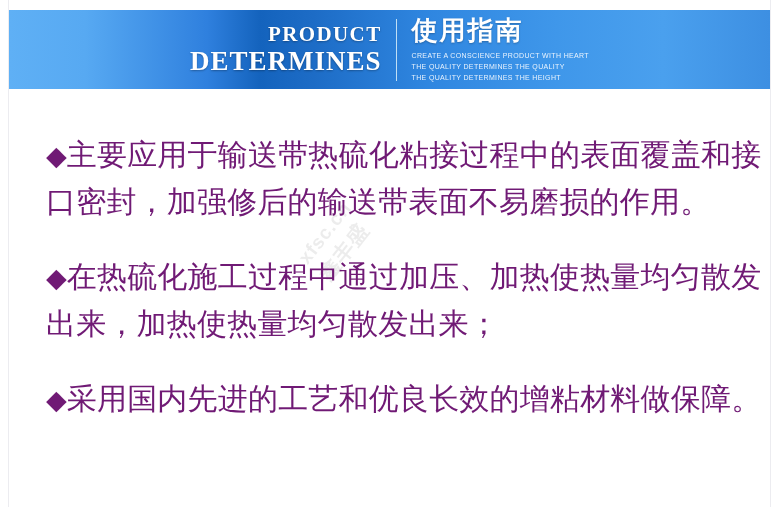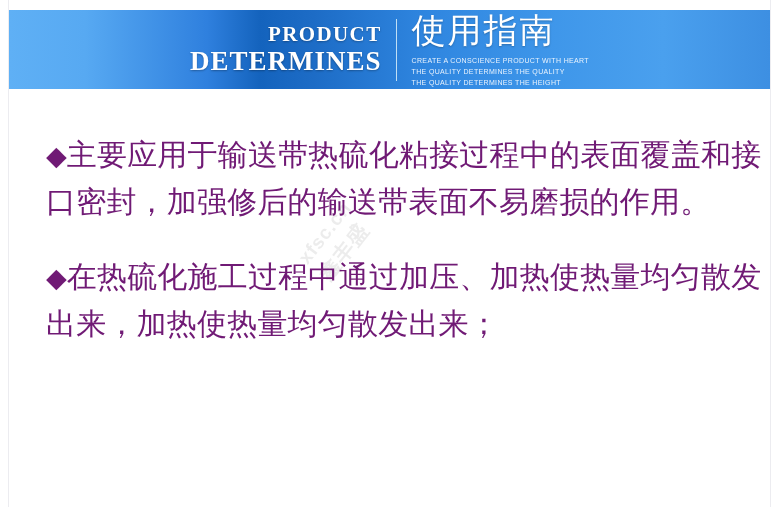--- a/index.html
+++ b/index.html
@@ -92,22 +92,22 @@
     background: #cfeaf7;
     opacity: 0.9;
     flex: 0 0 auto;
   }
 
   .banner-right {
     padding-left: 15px;
     color: #ffffff;
   }
   .banner-right .cn-title {
-    font-size: 34px;
-    font-weight: 400;
+    font-size: 26px;
+    font-weight: 700;
     letter-spacing: 2px;
     line-height: 1.15;
     margin-bottom: 4px;
     text-shadow: 0 1px 2px rgba(0,0,0,0.25);
   }
   .banner-right .en-sub {
     font-size: 7px;
     line-height: 11px;
     letter-spacing: 0.35px;
     color: #f2f8ff;
@@ -190,16 +190,19 @@
   <div class="content">
 
     <p class="para">
       <span class="bullet">◆</span><span>主要应用于输送带热硫化粘接过程中的表面覆盖和接口密封，加强修后的输送带表面不易磨损的作用。</span>
     </p>
 
     <p class="para">
       <span class="bullet">◆</span><span>在热硫化施工过程中通过加压、加热使热量均匀散发出来，加热使热量均匀散发出来；</span>
     </p>
 
+    <p class="para">
+      <span class="bullet">◆</span><span>采用国内先进的工艺和优良长效的增粘材料做保障。</span>
+    </p>
 
   </div>
 
 </div>
 
 </body></html>

